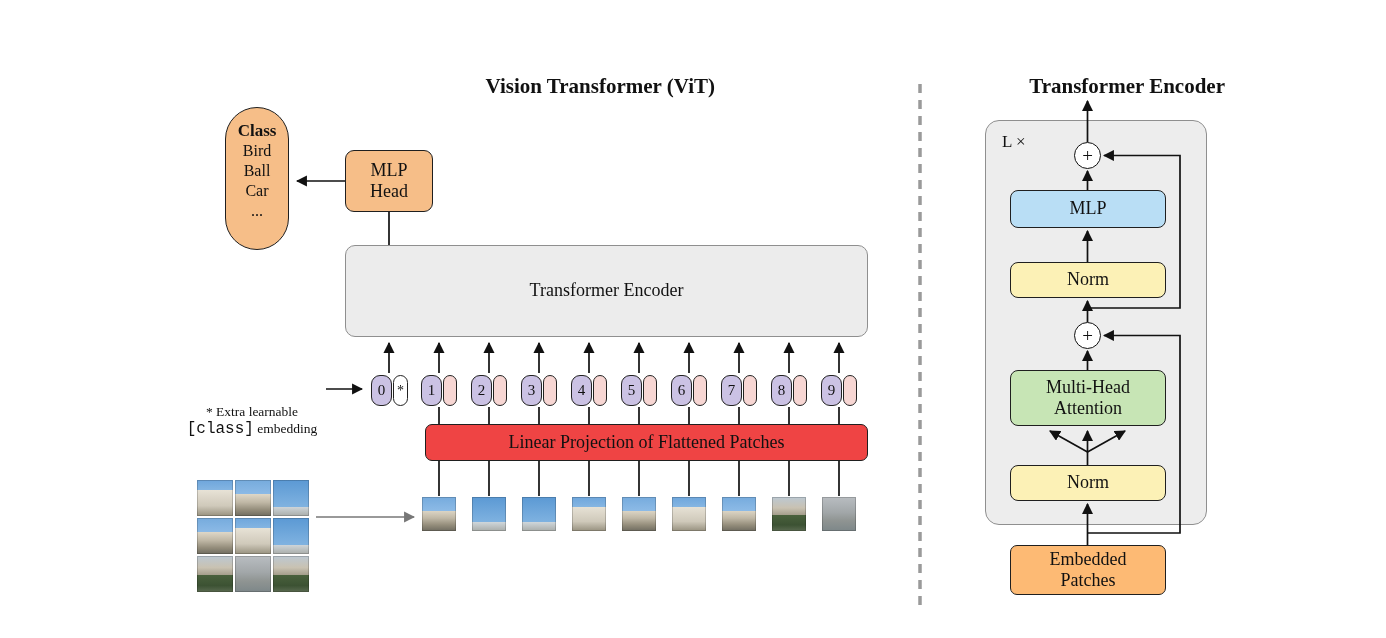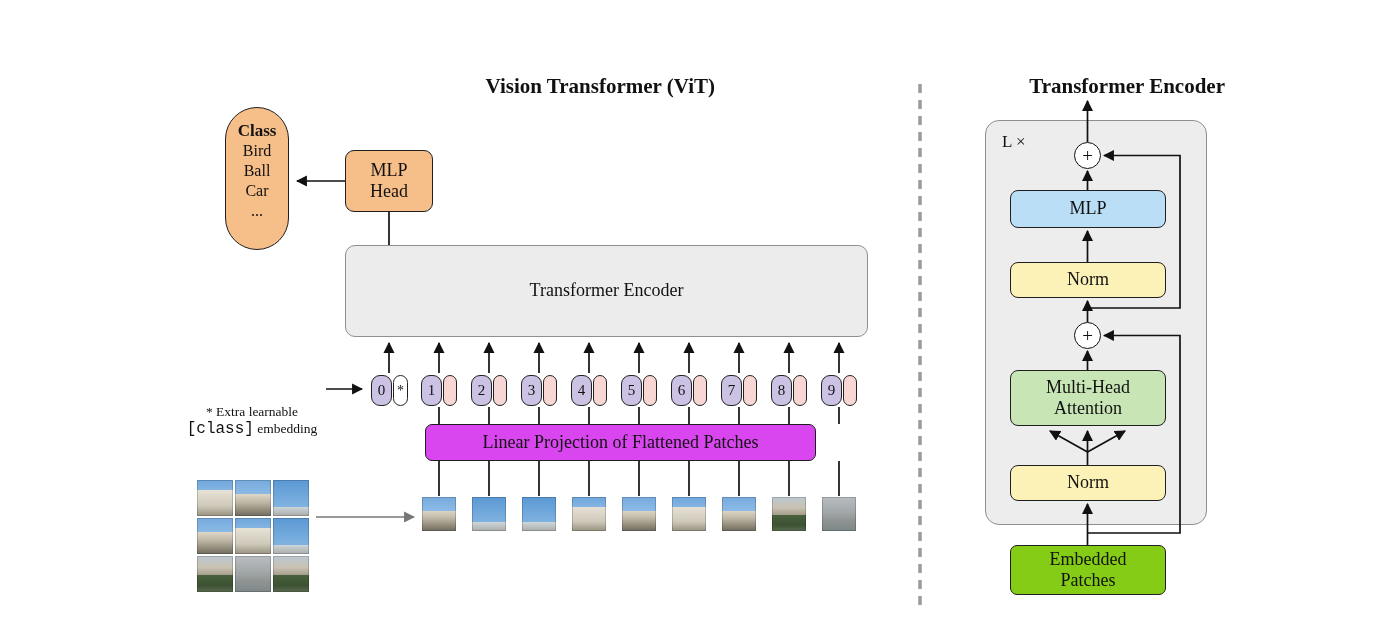--- a/index.html
+++ b/index.html
@@ -14,21 +14,21 @@
   
   #class-pill { left:225px; top:107px; width:64px; height:143px; border-radius:32px;
                 background:#F6BE88; flex-direction:column; justify-content:flex-start; padding-top:12px; }
   .class-header { font-weight:bold; font-size:17px; line-height:21px; }
   .class-item { font-size:16px; line-height:20px; }
 
   #mlp-head { left:345px; top:150px; width:88px; height:62px; border-radius:9px;
               background:#F6BE88; padding:0 12px; }
   #encoder-left { left:345px; top:245px; width:523px; height:92px; border-radius:10px;
                   background:#ECECEC; border-color:#8f8f8f; }
-  #linproj { left:425px; top:424px; width:391px; height:37px; border-radius:7px; background:#d946ef; }
+  #linproj { left:425px; top:424px; width:443px; height:37px; border-radius:7px; background:#ef4444; }
 
   .token { position:absolute; top:375px; display:flex; height:31px; z-index:3; }
   .tpill { display:flex; align-items:center; justify-content:center; height:31px;
            border:1.3px solid #222; border-radius:9px; font-size:15px; }
   .tpill.lav { width:21px; background:#CBC2E4; }
   .tpill.pat { width:14px; background:#F7D6D3; margin-left:1px; }
   .tpill.star { width:15px; background:#ffffff; margin-left:1px; font-size:14px; }
 
   #pp-label { position:absolute; left:176px; top:372px; width:146px; text-align:center;
               font-weight:bold; font-size:15px; line-height:16.5px; z-index:3; }
@@ -48,21 +48,21 @@
   .ph-5 { background:linear-gradient(180deg,#6ea6dc 0%,#84b5e2 28%,#e7e2d6 28%,#cfc9ba 72%,#97917f 100%); }
 
   
   #encoder-block { position:absolute; left:985px; top:120px; width:222px; height:405px;
                    background:#EDEDED; border:1.5px solid #8f8f8f; border-radius:14px; z-index:1; }
   #loop-label { position:absolute; left:1002px; top:132px; font-size:17px; z-index:3; }
   #mlp-box   { left:1010px; top:190px; width:156px; height:38px; border-radius:8px; background:#B9DEF5; }
   #norm-up   { left:1010px; top:262px; width:156px; height:36px; border-radius:8px; background:#FCF1B6; }
   #mha-box   { left:1010px; top:370px; width:156px; height:56px; border-radius:8px; background:#C7E5B5; padding:0 8px; }
   #norm-lo   { left:1010px; top:465px; width:156px; height:36px; border-radius:8px; background:#FCF1B6; }
-  #emb-box   { left:1010px; top:545px; width:156px; height:50px; border-radius:7px; background:#84cc16; padding:0 16px; }
+  #emb-box   { left:1010px; top:545px; width:156px; height:50px; border-radius:7px; background:#fdba74; padding:0 16px; }
 
   .plus { position:absolute; width:27px; height:27px; border-radius:50%; background:#fff;
           border:1.6px solid #111; display:flex; align-items:center; justify-content:center;
           font-size:19px; line-height:1; z-index:4; }
 
   #wires { position:absolute; left:0; top:0; z-index:2; pointer-events:none; }
 </style>
 </head>
 <body>
 

